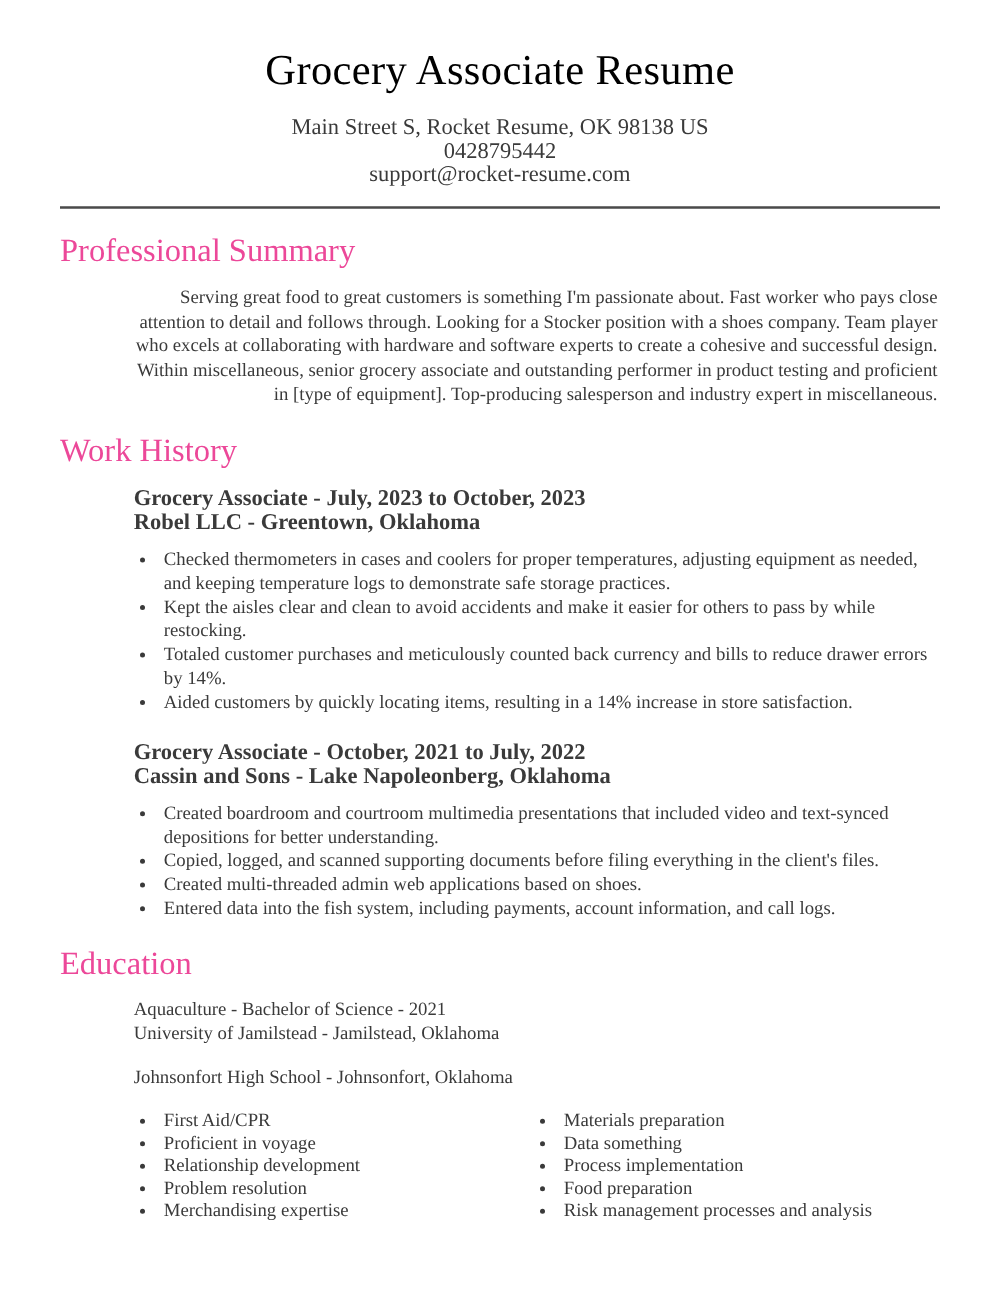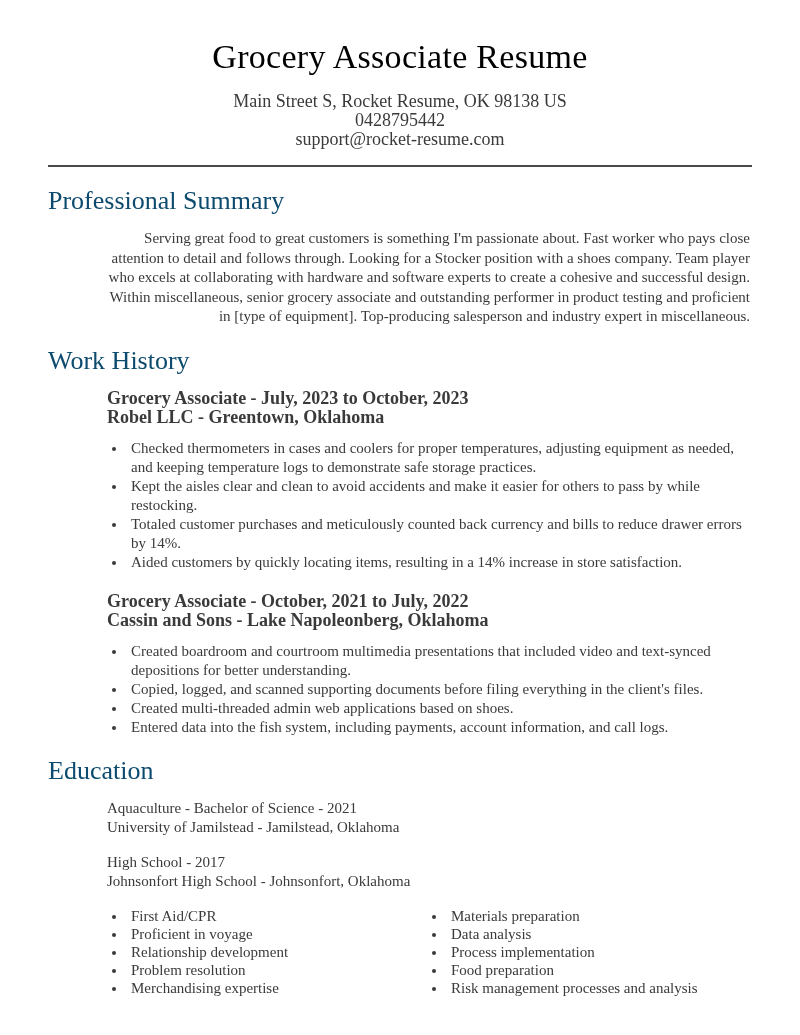--- a/index.html
+++ b/index.html
@@ -28,21 +28,21 @@
   .rule {
     border: none;
     border-top: 2px solid #4a4a4a;
     margin-top: 16px;
   }
 
   
   .section-heading {
     font-size: 26px;
     font-weight: normal;
-    color: #0c4a6e;
+    color: #ec4899;
     line-height: 32px;
     margin: 18px 0 12px 0;
   }
   .indent { margin-left: 59px; }
 
   .summary-text {
     font-size: 15px;
     line-height: 19.5px;
     padding-right: 2px;
     text-align: right;
@@ -122,40 +122,39 @@
 
   <div>
     <h2 class="section-heading">Education</h2>
 
     <div class="edu-entry indent">
       <div class="edu-degree">Aquaculture - Bachelor of Science - 2021</div>
       <div class="edu-school">University of Jamilstead - Jamilstead, Oklahoma</div>
     </div>
 
     <div class="edu-entry indent">
-      <div class="edu-degree">High School - 2017</div>
       <div class="edu-school">Johnsonfort High School - Johnsonfort, Oklahoma</div>
     </div>
   </div>
 
   <div>
     <div class="skills-columns indent">
       <div class="skills-col left">
         <ul class="skills-list">
             <li>First Aid/CPR</li>
             <li>Proficient in voyage</li>
             <li>Relationship development</li>
             <li>Problem resolution</li>
             <li>Merchandising expertise</li>
           </ul>
       </div>
       <div class="skills-col right">
         <ul class="skills-list">
             <li>Materials preparation</li>
-            <li>Data analysis</li>
+            <li>Data something</li>
             <li>Process implementation</li>
             <li>Food preparation</li>
             <li>Risk management processes and analysis</li>
           </ul>
       </div>
     </div>
   </div>
 
 </div>
 

